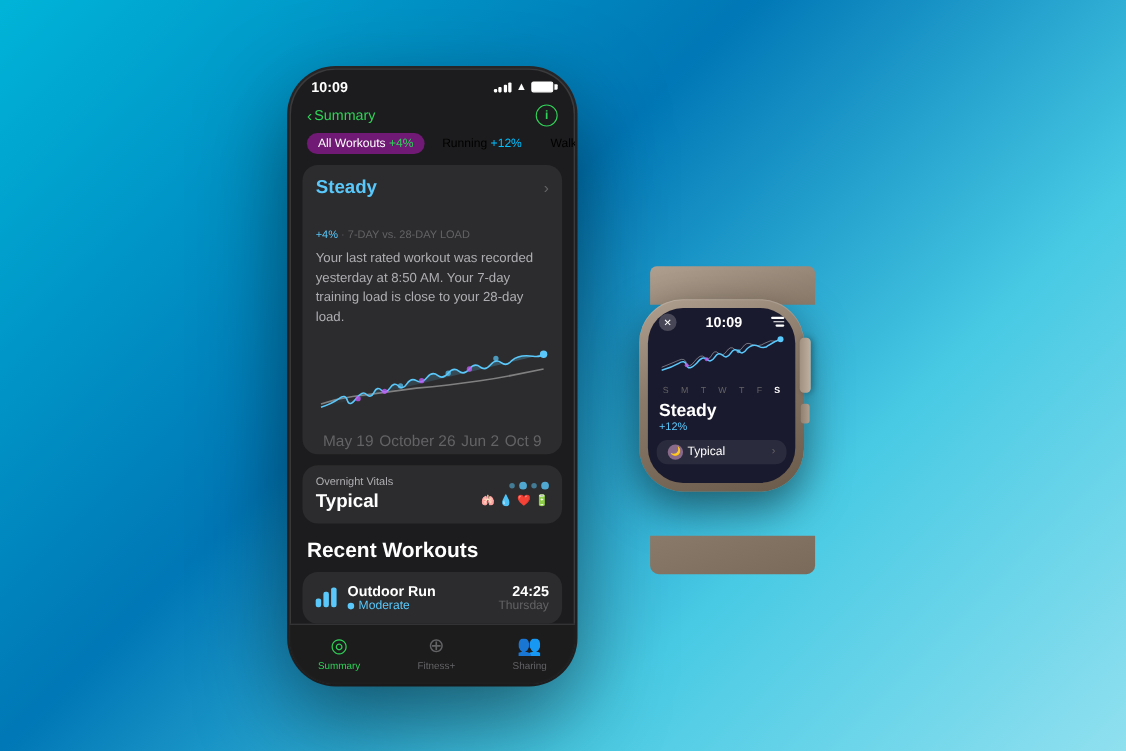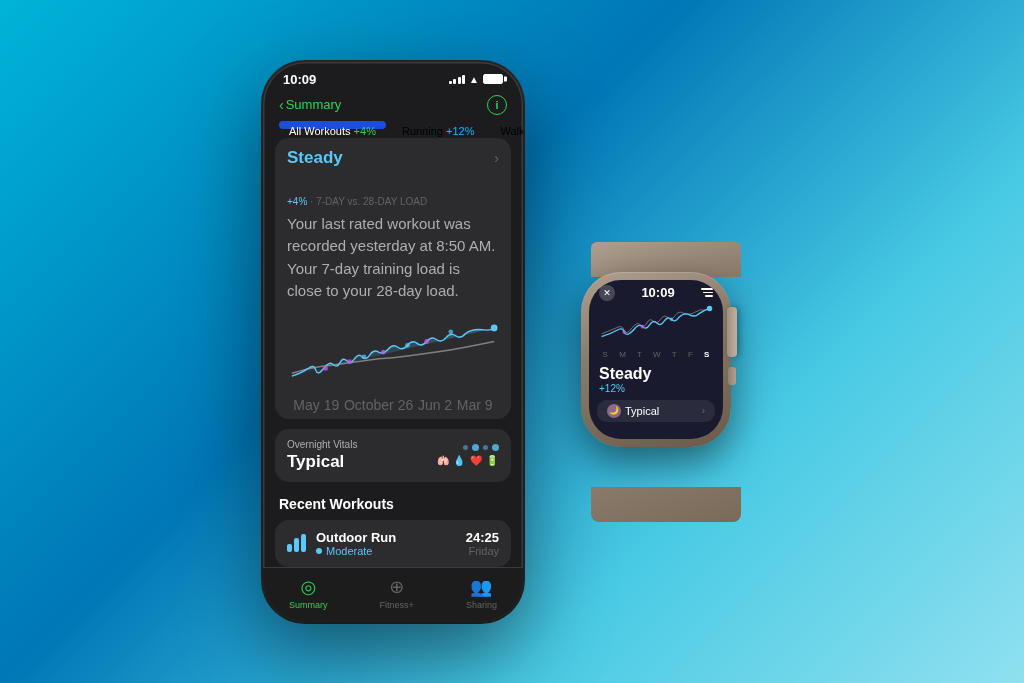--- a/index.html
+++ b/index.html
@@ -154,21 +154,21 @@
 
     .tab-pill {
       padding: 4px 10px;
       border-radius: 14px;
       font-size: 11px;
       font-weight: 500;
       white-space: nowrap;
     }
 
     .tab-pill.active {
-      background: #1d4ed8;
+      background: #701a75;
       color: #fff;
     }
 
     .tab-pill .highlight {
       color: #30d158;
     }
 
     .tab-pill.running .highlight {
       color: #00bfff;
     }
@@ -204,21 +204,21 @@
       color: #636366;
       margin-bottom: 6px;
       margin-top: 28px;
     }
 
     .steady-subtitle .pct {
       color: #5ac8fa;
     }
 
     .steady-desc {
-      font-size: 15px;
+      font-size: 12px;
       color: #aeaeb2;
       line-height: 1.5;
       margin-bottom: 16px;
     }
 
     
     .chart-area {
       height: 90px;
       position: relative;
     }
@@ -277,21 +277,21 @@
       height: 7px;
       border-radius: 50%;
       background: #5ac8fa;
       opacity: 0.8;
     }
 
     .dot.small { width: 5px; height: 5px; opacity: 0.5; }
 
     
     .section-title {
-      font-size: 14px;
+      font-size: 19px;
       font-weight: 700;
       color: #fff;
       padding: 4px 0 8px 16px;
     }
 
     .workout-card {
       background: #2c2c2e;
       margin: 0 12px 0 12px;
       border-radius: 14px;
       padding: 10px 12px;
@@ -665,21 +665,21 @@
 
             <circle cx="40" cy="50" r="2.5" fill="#bf5af2" opacity="0.8"></circle>
             <circle cx="65" cy="43" r="2.5" fill="#bf5af2" opacity="0.8"></circle>
             <circle cx="100" cy="33" r="2.5" fill="#bf5af2" opacity="0.8"></circle>
             <circle cx="145" cy="22" r="2.5" fill="#bf5af2" opacity="0.8"></circle>
           </svg>
           <div class="chart-labels">
             <span class="chart-label">May 19</span>
             <span class="chart-label">October 26</span>
             <span class="chart-label">Jun 2</span>
-            <span class="chart-label">Mar 9</span>
+            <span class="chart-label">Oct 9</span>
           </div>
         </div>
       </div>
 
       <div class="vitals-card">
         <div class="vitals-left">
           <div class="vitals-label">Overnight Vitals</div>
           <div class="vitals-value">Typical</div>
         </div>
         <div class="vitals-icons">
@@ -709,21 +709,21 @@
         </div>
         <div class="workout-info">
           <div class="workout-name">Outdoor Run</div>
           <div class="workout-intensity">
             <div class="intensity-dot"></div>
             <span class="intensity-label">Moderate</span>
           </div>
         </div>
         <div style="text-align:right">
           <div class="workout-duration">24:25</div>
-          <div class="workout-day">Friday</div>
+          <div class="workout-day">Thursday</div>
         </div>
       </div>
 
     </div>
 
     <div class="tab-bar">
       <div class="tab-item active">
         <span class="tab-item-icon">◎</span>
         <span class="tab-item-label">Summary</span>
       </div>

